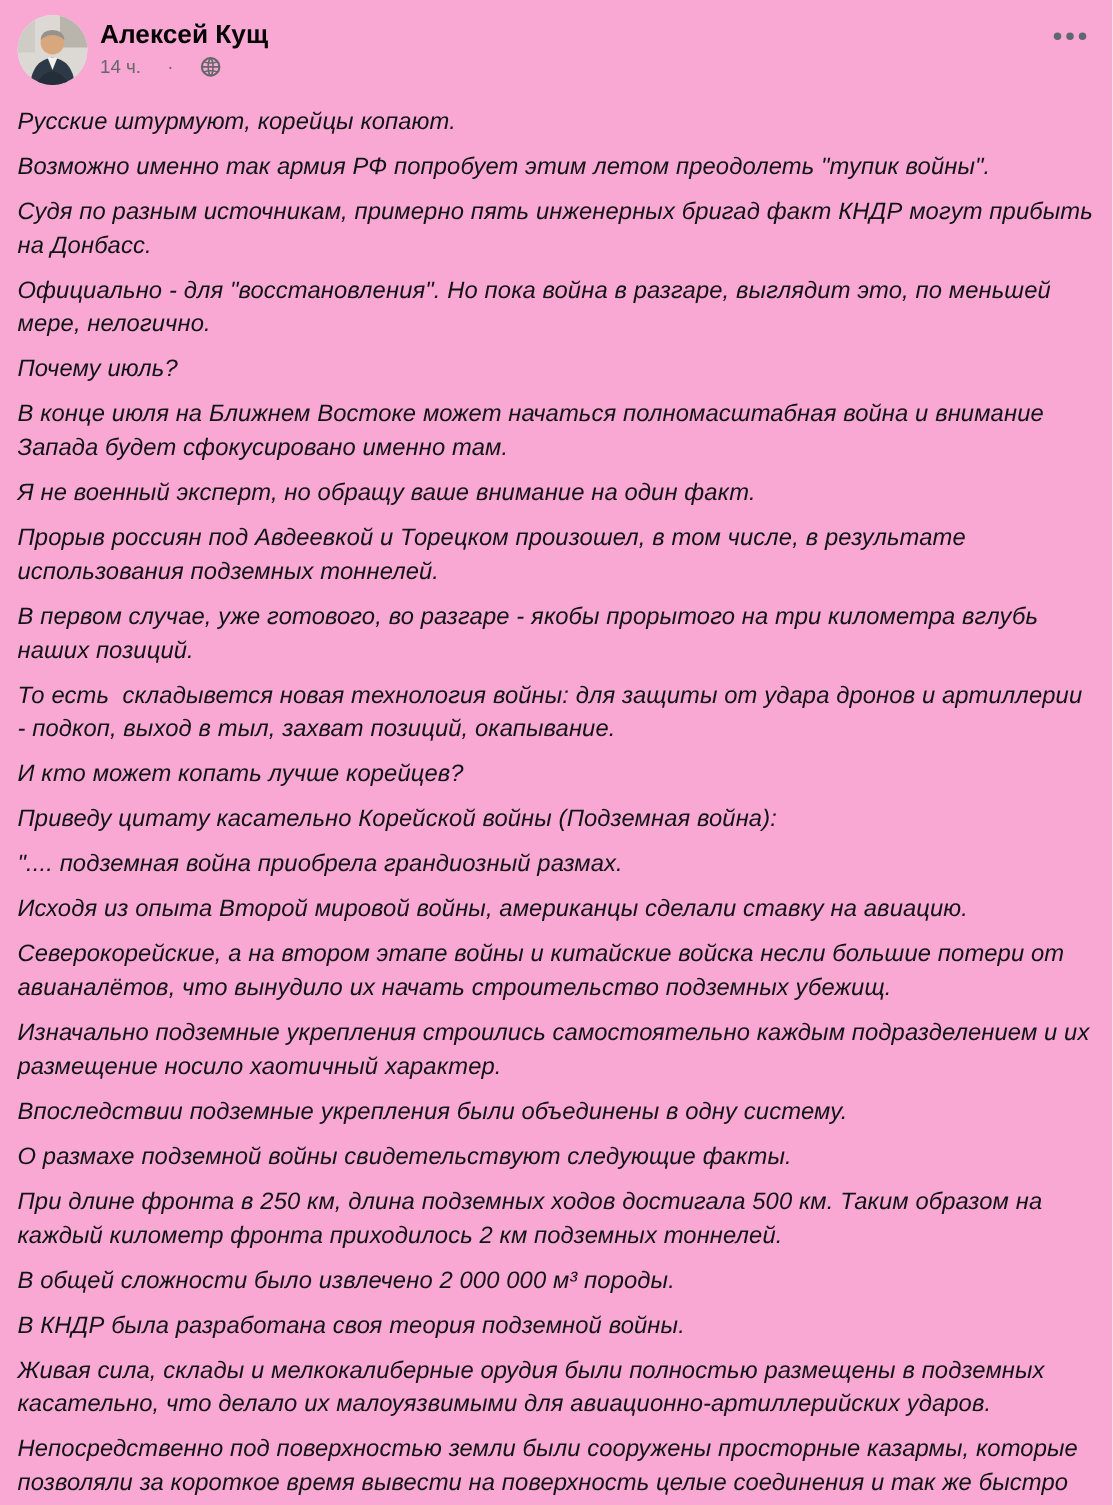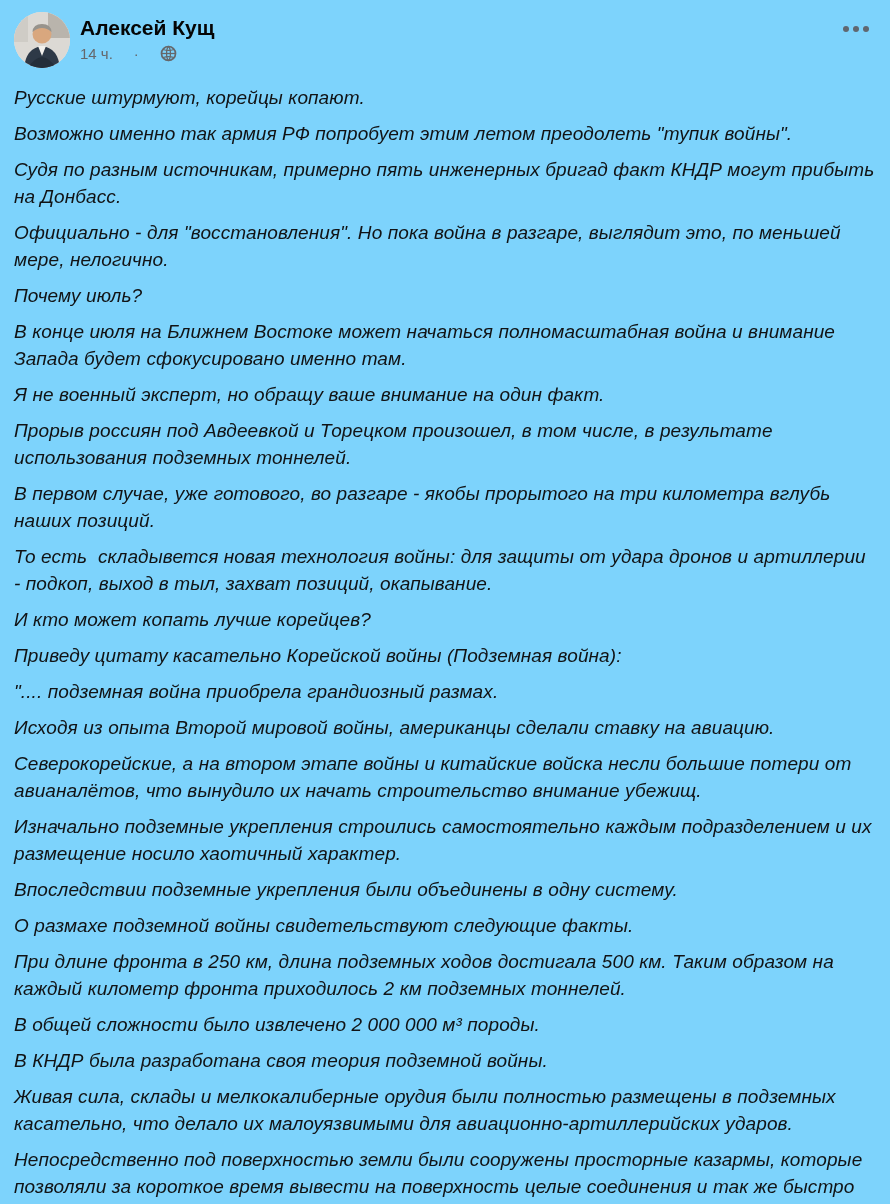--- a/index.html
+++ b/index.html
@@ -10,21 +10,21 @@
   body {
     width: 890px;
     height: 1204px;
     overflow: hidden;
     font-family: "Liberation Sans", sans-serif;
     position: relative;
   }
   .post-card {
     width: 890px;
     height: 1204px;
-    background: #7dd3fc;
+    background: #f9a8d4;
     position: relative;
   }
   .post-header {
     display: flex;
     align-items: flex-start;
     padding: 12px 14px 0 14px;
     position: relative;
   }
   .avatar {
     width: 56px;
@@ -144,21 +144,21 @@
       <p>Почему июль?</p>
       <p>В конце июля на Ближнем Востоке может начаться полномасштабная война и внимание Запада будет сфокусировано именно там.</p>
       <p>Я не военный эксперт, но обращу ваше внимание на один факт.</p>
       <p>Прорыв россиян под Авдеевкой и Торецком произошел, в том числе, в результате использования подземных тоннелей.</p>
       <p>В первом случае, уже готового, во разгаре - якобы прорытого на три километра вглубь наших позиций.</p>
       <p>То есть  складывется новая технология войны: для защиты от удара дронов и артиллерии - подкоп, выход в тыл, захват позиций, окапывание.</p>
       <p>И кто может копать лучше корейцев?</p>
       <p>Приведу цитату касательно Корейской войны (Подземная война):</p>
       <p>".... подземная война приобрела грандиозный размах.</p>
       <p>Исходя из опыта Второй мировой войны, американцы сделали ставку на авиацию.</p>
-      <p>Северокорейские, а на втором этапе войны и китайские войска несли большие потери от авианалётов, что вынудило их начать строительство внимание убежищ.</p>
+      <p>Северокорейские, а на втором этапе войны и китайские войска несли большие потери от авианалётов, что вынудило их начать строительство подземных убежищ.</p>
       <p>Изначально подземные укрепления строились самостоятельно каждым подразделением и их размещение носило хаотичный характер.</p>
       <p>Впоследствии подземные укрепления были объединены в одну систему.</p>
       <p>О размахе подземной войны свидетельствуют следующие факты.</p>
       <p>При длине фронта в 250 км, длина подземных ходов достигала 500 км. Таким образом на каждый километр фронта приходилось 2 км подземных тоннелей.</p>
       <p>В общей сложности было извлечено 2 000 000 м³ породы.</p>
       <p>В КНДР была разработана своя теория подземной войны.</p>
       <p>Живая сила, склады и мелкокалиберные орудия были полностью размещены в подземных касательно, что делало их малоуязвимыми для авиационно-артиллерийских ударов.</p>
       <p>Непосредственно под поверхностью земли были сооружены просторные казармы, которые позволяли за короткое время вывести на поверхность целые соединения и так же быстро спрятать их под землей.</p>
     </div>
 

